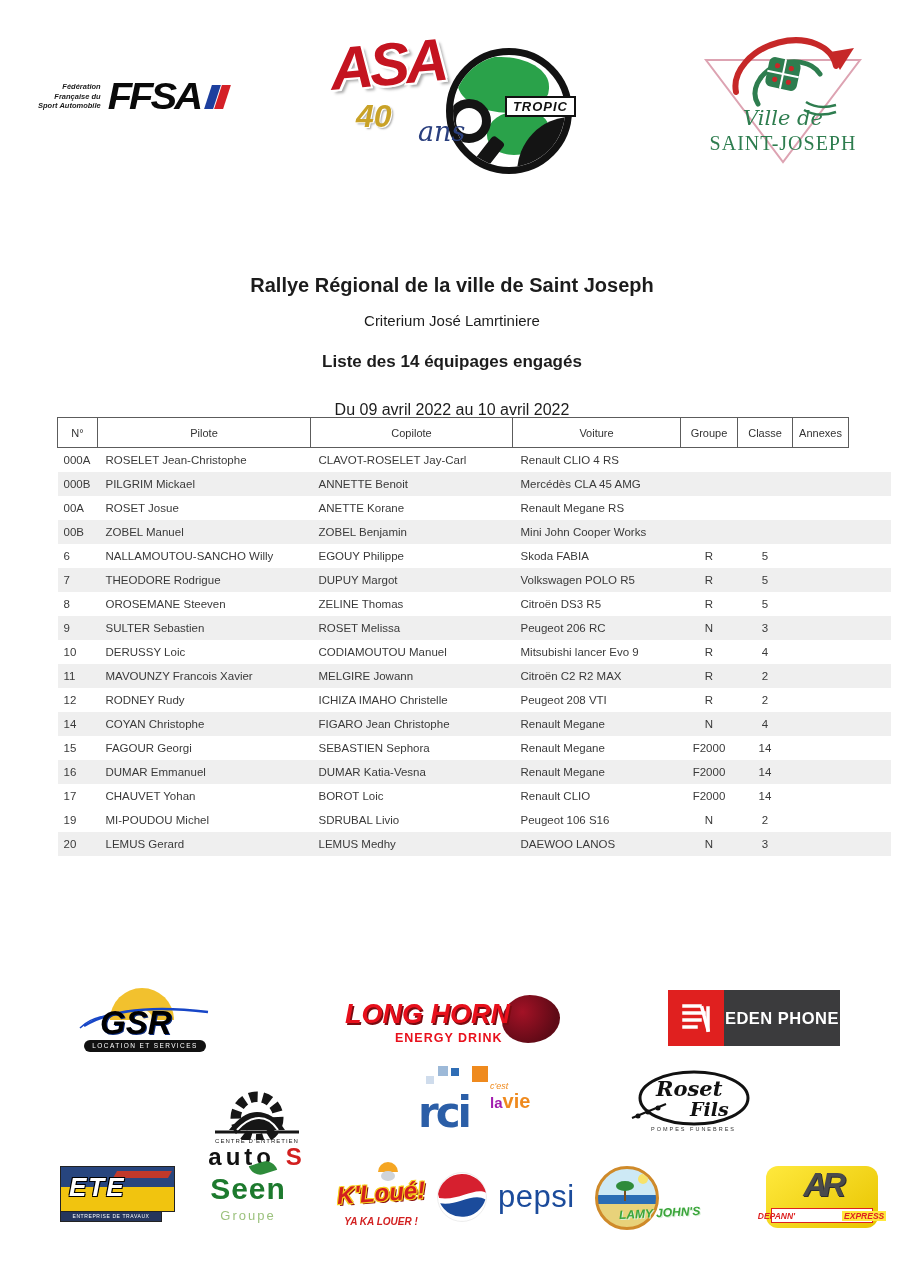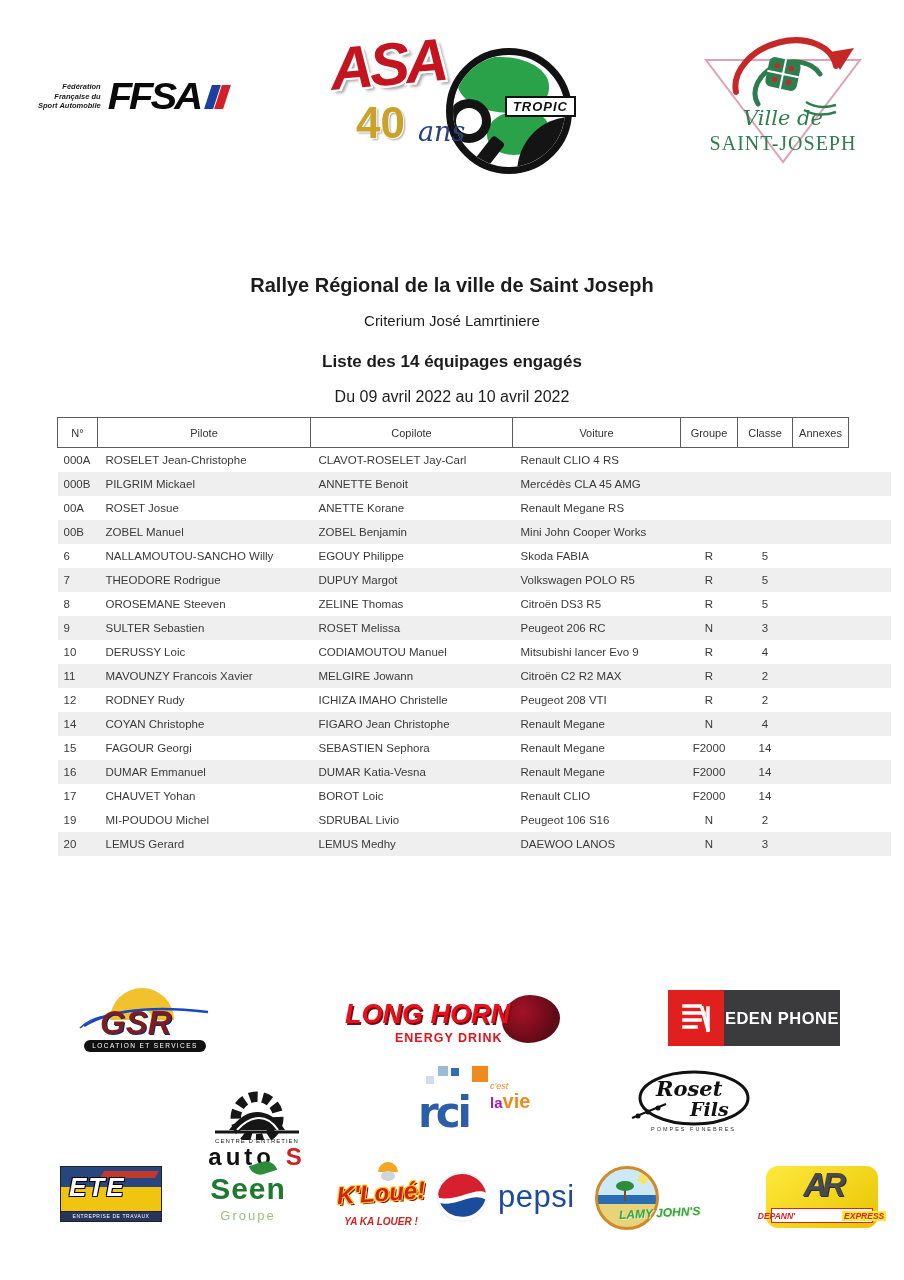--- a/index.html
+++ b/index.html
@@ -21,38 +21,38 @@
   .asa-land1{position:absolute;left:4px;top:2px;width:92px;height:56px;background:#2aa24a;border-radius:45% 60% 50% 65%;}
   .asa-land2{position:absolute;left:34px;top:56px;width:62px;height:44px;background:#2aa24a;border-radius:60% 45% 65% 50%;}
   .asa-quad{position:absolute;right:-6px;bottom:-6px;width:54px;height:56px;background:#141414;border-top-left-radius:100%;}
   .asa-tropic{position:absolute;right:4px;top:74px;background:#fff;border:2px solid #111;padding:0 6px;
               font-weight:800;font-style:italic;font-size:13px;letter-spacing:1px;color:#111;line-height:17px;}
   .asa-keybar{position:absolute;left:20px;top:78px;width:15px;height:62px;background:#141414;border-radius:4px;transform:rotate(38deg);}
   .asa-keyhead{position:absolute;left:-6px;top:44px;width:26px;height:26px;border:9px solid #141414;border-radius:50%;}
   .asa-word{position:absolute;left:0;top:8px;font-size:60px;font-weight:900;font-style:italic;color:#c41420;
             letter-spacing:-4px;transform:rotate(-5deg);
             text-shadow:2px 2px 0 #fff,-2px -2px 0 #fff,2px -2px 0 #fff,-2px 2px 0 #fff,4px 4px 3px rgba(0,0,0,.35);}
-  .asa-40{position:absolute;left:26px;top:76px;font-size:44px;font-weight:800;color:#c9a227;
+  .asa-40{position:absolute;left:26px;top:76px;font-size:32px;font-weight:800;font-style:italic;color:#c9a227;
           text-shadow:1px 1px 0 #fff,2px 2px 2px rgba(0,0,0,.35);}
   .asa-ans{position:absolute;left:88px;top:94px;font-size:27px;font-style:italic;color:#2a3f7e;
            font-family:"DejaVu Serif",serif;}
 
   .sj-logo{position:absolute;left:688px;top:22px;width:190px;height:145px;}
   .sj-svg{position:absolute;left:0;top:0;}
   .sj-script{position:absolute;top:84px;width:100%;text-align:center;font-family:"DejaVu Serif",serif;
              font-style:italic;font-size:21px;color:#2e7d4f;}
   .sj-city{position:absolute;top:110px;width:100%;text-align:center;font-family:"Liberation Serif",serif;
            font-size:20px;color:#2e7d4f;letter-spacing:1px;}
 
   
   .t{position:absolute;left:0;width:100%;text-align:center;color:#1c1c1c;}
   .t-main{top:274px;font-size:20px;font-weight:700;}
   .t-sub{top:312px;font-size:15px;}
   .t-list{top:352px;font-size:17px;font-weight:700;}
-  .t-dates{top:388px;font-size:16px;}
+  .t-dates{top:401px;font-size:16px;}
 
   
   .entry-table{position:absolute;left:57px;top:417px;width:833px;border-collapse:collapse;
                table-layout:fixed;font-size:11.5px;color:#3a3a3a;}
   .entry-table thead th{border:1px solid #5c5c5c;height:27px;font-weight:400;font-size:11px;color:#333;
                         text-align:center;background:#fff;}
   .entry-table thead th.filler{border:none;}
   .entry-table td{height:24px;padding:0 0 0 8px;vertical-align:middle;white-space:nowrap;overflow:hidden;}
   .entry-table td.numcell{padding-left:6px;}
   .entry-table td.ctr{text-align:center;padding:0;}
@@ -60,21 +60,21 @@
   .heart{margin-left:-6px;margin-right:5px;font-size:11px;color:#111;}
 
   
   .sp{position:absolute;}
   
   .sp-gsr{left:78px;top:988px;width:135px;height:68px;}
   .gsr-sun{position:absolute;left:32px;top:0;width:64px;height:32px;border-radius:64px 64px 0 0;
            background:radial-gradient(circle at 50% 100%,#fff7d6 0 22%,#f2c12e 24% 100%);}
   .gsr-swoosh{position:absolute;left:0;top:12px;}
   .gsr-name{position:absolute;left:22px;top:16px;font-size:33px;font-weight:900;font-style:italic;
-            color:#7f1d1d;text-shadow:1px 1px 0 #0b2a7a;}
+            color:#000000;text-shadow:1px 1px 0 #0b2a7a;}
   .gsr-band{position:absolute;left:6px;top:52px;width:122px;height:12px;background:#111;border-radius:6px;
             color:#fff;font-size:6.5px;letter-spacing:1.4px;text-align:center;line-height:12px;}
   
   .sp-lh{left:345px;top:995px;width:215px;height:58px;}
   .lh-blob{position:absolute;right:0;top:0;width:58px;height:48px;
            background:radial-gradient(circle at 35% 35%,#a31226,#5f0a16 70%);
            border-radius:48% 52% 55% 45% / 55% 48% 52% 45%;}
   .lh-name{position:absolute;left:0;top:4px;font-size:27px;font-weight:900;font-style:italic;color:#e8101c;
            white-space:nowrap;text-shadow:1.5px 1.5px 0 #7a0a10;}
   .lh-sub{position:absolute;left:50px;top:36px;font-size:12.5px;font-weight:800;color:#e8101c;letter-spacing:1px;}
@@ -106,21 +106,21 @@
   
   .sp-rf{left:626px;top:1066px;width:135px;height:75px;font-family:"DejaVu Serif",serif;}
   .rf-svg{position:absolute;left:0;top:0;}
   .rf-top{position:absolute;left:30px;top:10px;font-size:21px;font-weight:700;font-style:italic;color:#111;}
   .rf-bottom{position:absolute;left:64px;top:32px;font-size:19px;font-weight:700;font-style:italic;color:#111;}
   .rf-tag{position:absolute;left:0;top:60px;width:100%;text-align:center;font-size:5.5px;letter-spacing:2px;color:#333;
           font-family:"Liberation Sans",sans-serif;}
   
   .sp-ete{left:60px;top:1166px;width:108px;height:64px;}
   .ete-flag{position:relative;width:100px;height:44px;border:1px solid #222;
-            background:linear-gradient(180deg,#27457e 0 45%,#f1c40f 45% 100%);}
+            background:linear-gradient(180deg,#27457e 0 45%,#f1c40f 45% 100%);padding-left:13px;}
   .ete-red{position:absolute;top:4px;right:4px;width:55px;height:7px;background:#c0392b;transform:skewX(-30deg);}
   .ete-name{position:absolute;left:8px;top:5px;font-size:26px;font-weight:900;font-style:italic;color:#fff;letter-spacing:2px;
             text-shadow:1px 1px 0 #000,-1px -1px 0 #000,1px -1px 0 #000,-1px 1px 0 #000;}
   .ete-band{width:100px;height:9px;background:#25355c;color:#fff;font-size:5px;letter-spacing:.6px;
             text-align:center;line-height:9px;border:1px solid #222;border-top:none;box-sizing:content-box;}
   
   .sp-seen{left:198px;top:1162px;width:100px;height:75px;}
   .seen-leaf{position:absolute;left:52px;top:0;width:26px;height:12px;background:#2e8b3a;
              border-radius:0 14px 0 14px;transform:rotate(-18deg);}
   .seen-name{position:absolute;top:10px;width:100%;text-align:center;font-size:30px;color:#1d7a2e;

